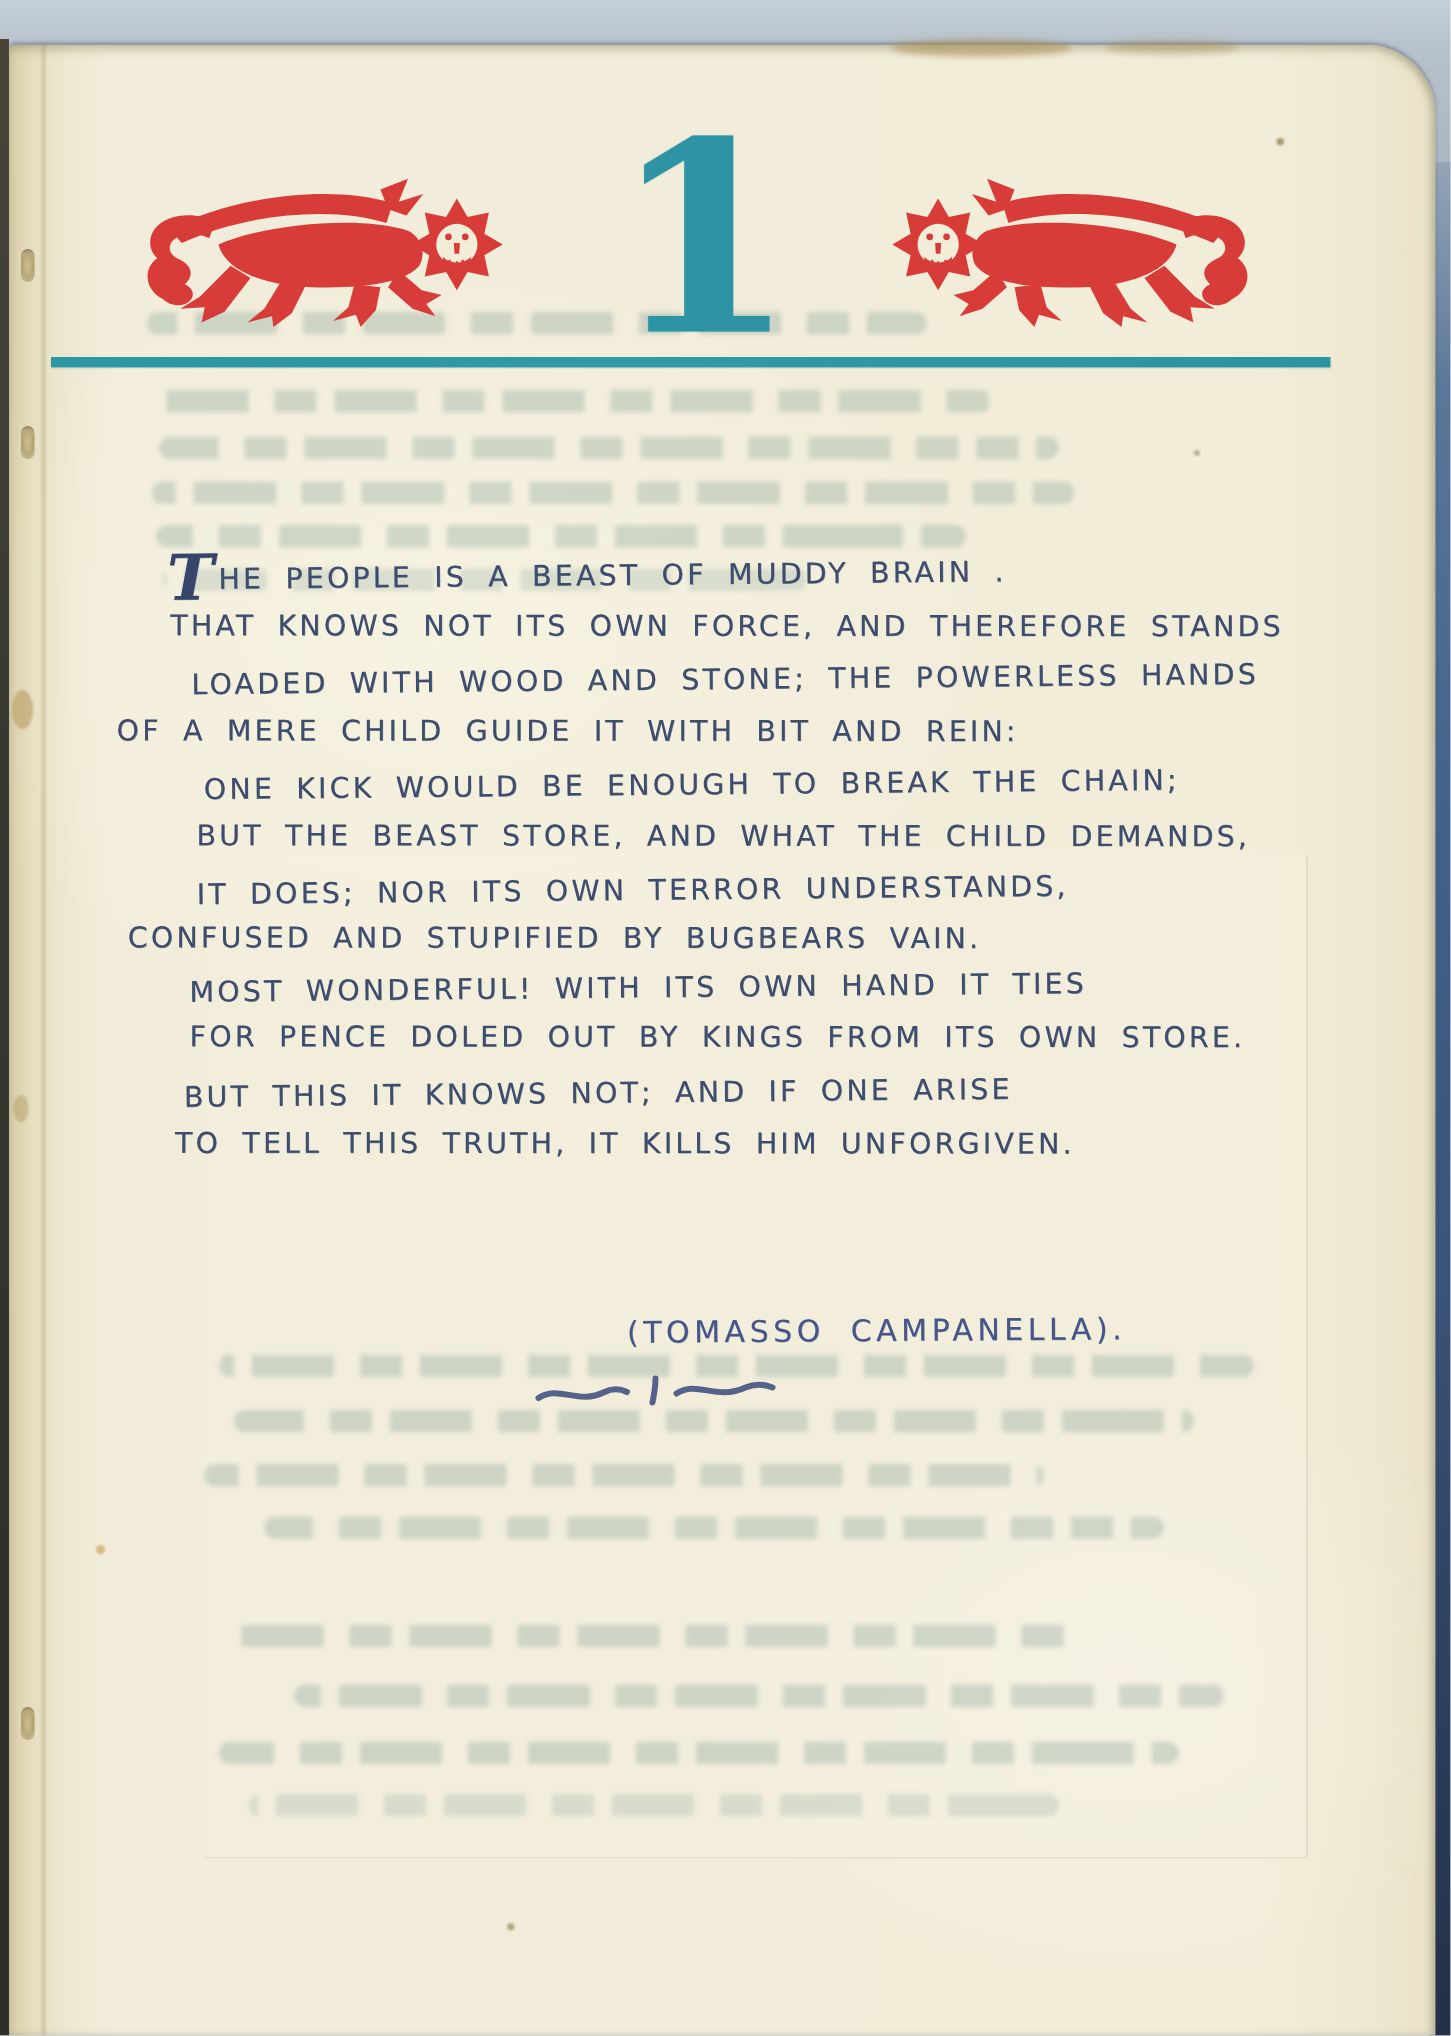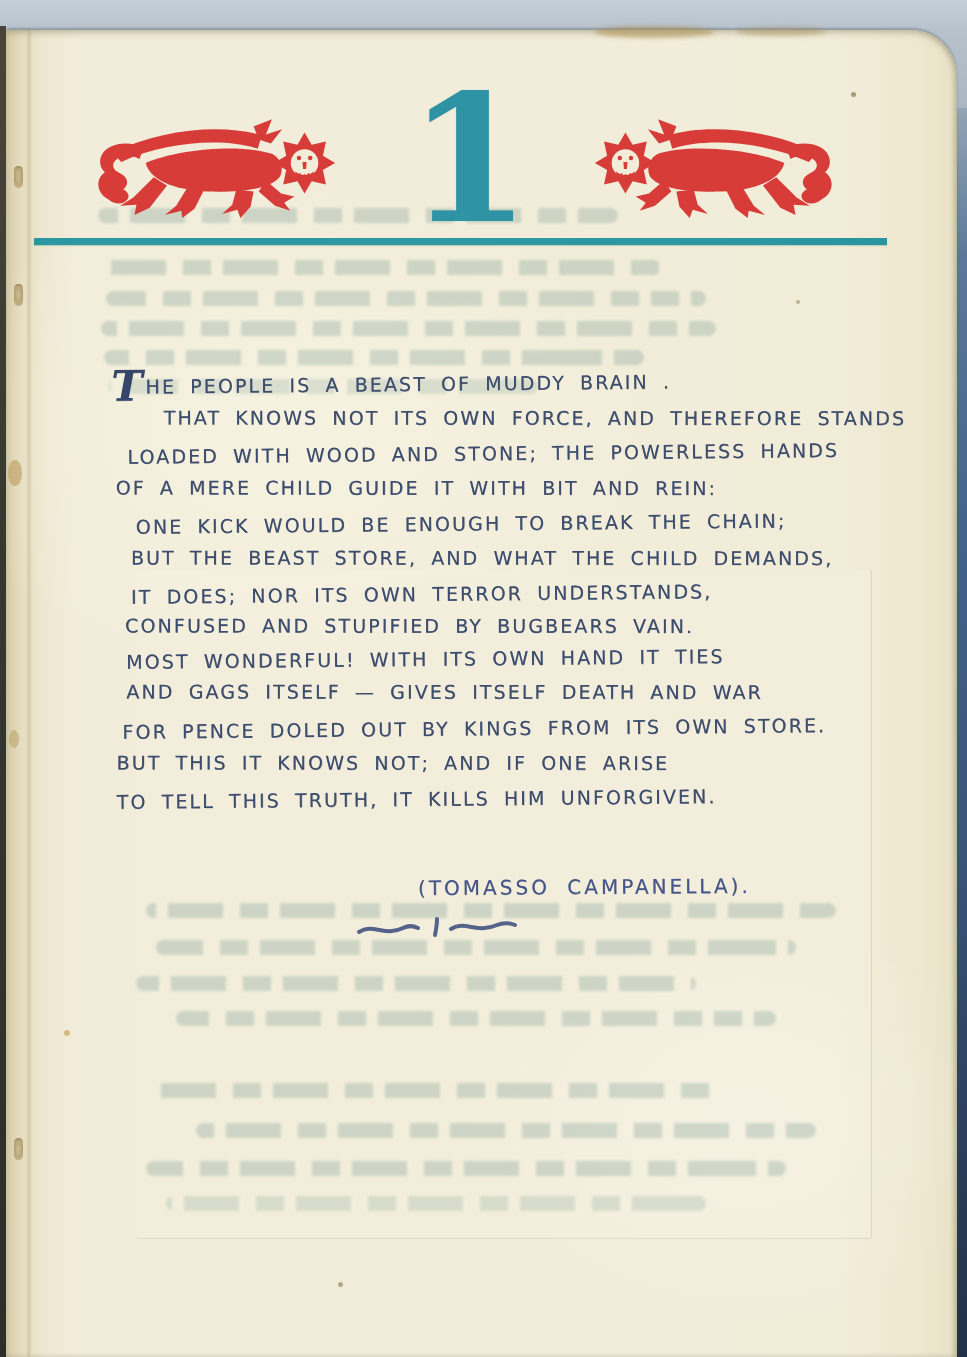--- a/index.html
+++ b/index.html
@@ -69,27 +69,27 @@
   
   .poem{position:absolute;left:0;top:337px;width:100%;transform:rotate(-.2deg);}
   .poem-line{
     white-space:nowrap;height:35px;line-height:33px;
     font-size:19px;letter-spacing:2.1px;word-spacing:6px;
     color:#3d4d6e;text-shadow:.3px .3px .3px rgba(45,60,95,.55);
   }
   .poem-line:nth-child(odd){transform:rotate(-.35deg);}
   .poem-line:nth-child(even){transform:rotate(.25deg);}
   .poem-line:nth-child(1){margin-left:106px;}
-  .poem-line:nth-child(2){margin-left:108px;text-align:center;}
+  .poem-line:nth-child(2){margin-left:108px;}
   .poem-line:nth-child(3){margin-left:122px;}
-  .poem-line:nth-child(4){margin-left:110px;}
+  .poem-line:nth-child(4){margin-left:72px;}
   .poem-line:nth-child(5){margin-left:130px;}
   .poem-line:nth-child(6){margin-left:125px;}
   .poem-line:nth-child(7){margin-left:125px;height:33px;}
-  .poem-line:nth-child(8){margin-left:119px;height:32px;}
+  .poem-line:nth-child(8){margin-left:79px;height:32px;}
   .poem-line:nth-child(9){margin-left:120px;height:34px;}
   .poem-line:nth-child(10){margin-left:120px;height:36px;}
   .poem-line:nth-child(11){margin-left:116px;}
   .poem-line:nth-child(12){margin-left:110px;}
   .poem-line:nth-child(13){margin-left:110px;}
   .poem-line:nth-child(14){margin-left:66px;text-decoration:underline;}
   .initial{
     display:inline-block;font-family:"DejaVu Serif",serif;font-style:italic;font-weight:700;
     font-size:42px;line-height:20px;vertical-align:-7px;margin-right:3px;letter-spacing:0;
     color:#36466a;
@@ -197,21 +197,20 @@
   <div class="poem">
     <div class="poem-line"><span class="initial">T</span><span>HE PEOPLE IS A BEAST OF MUDDY BRAIN .</span></div>
     <div class="poem-line">THAT KNOWS NOT ITS OWN FORCE, AND THEREFORE STANDS</div>
     <div class="poem-line">LOADED WITH WOOD AND STONE; THE POWERLESS HANDS</div>
     <div class="poem-line">OF A MERE CHILD GUIDE IT WITH BIT AND REIN:</div>
     <div class="poem-line">ONE KICK WOULD BE ENOUGH TO BREAK THE CHAIN;</div>
     <div class="poem-line">BUT THE BEAST STORE, AND WHAT THE CHILD DEMANDS,</div>
     <div class="poem-line">IT DOES; NOR ITS OWN TERROR UNDERSTANDS,</div>
     <div class="poem-line">CONFUSED AND STUPIFIED BY BUGBEARS VAIN.</div>
     <div class="poem-line">MOST WONDERFUL! WITH ITS OWN HAND IT TIES</div>
-    <div class="poem-line">AND GAGS ITSELF — GIVES ITSELF DEATH AND WAR</div>
     <div class="poem-line">FOR PENCE DOLED OUT BY KINGS FROM ITS OWN STORE.</div>
     <div class="poem-line">BUT THIS IT KNOWS NOT; AND IF ONE ARISE</div>
     <div class="poem-line">TO TELL THIS TRUTH, IT KILLS HIM UNFORGIVEN.</div>
   </div>
 
   <div class="attribution">(TOMASSO CAMPANELLA).</div>
 
   <svg class="divider-svg" viewBox="0 0 180 34">
     <g stroke="#44548226" fill="none"></g>
     <g stroke="#445482" stroke-width="4" stroke-linecap="round" fill="none" opacity=".9">

